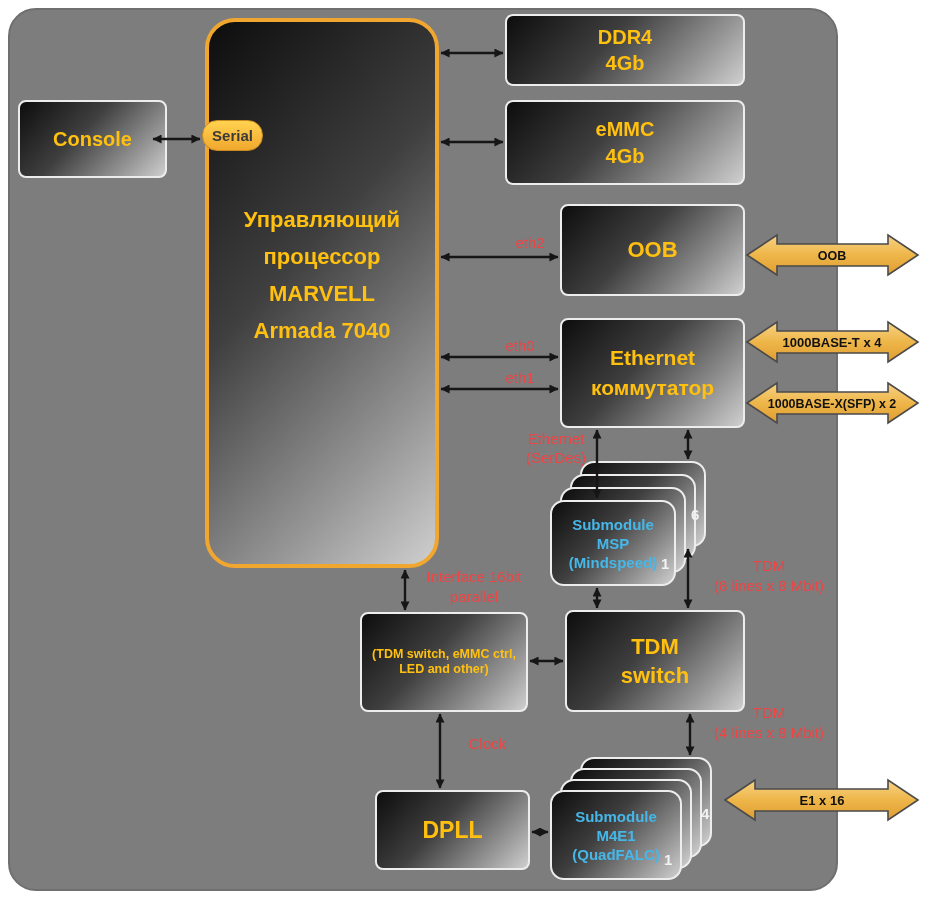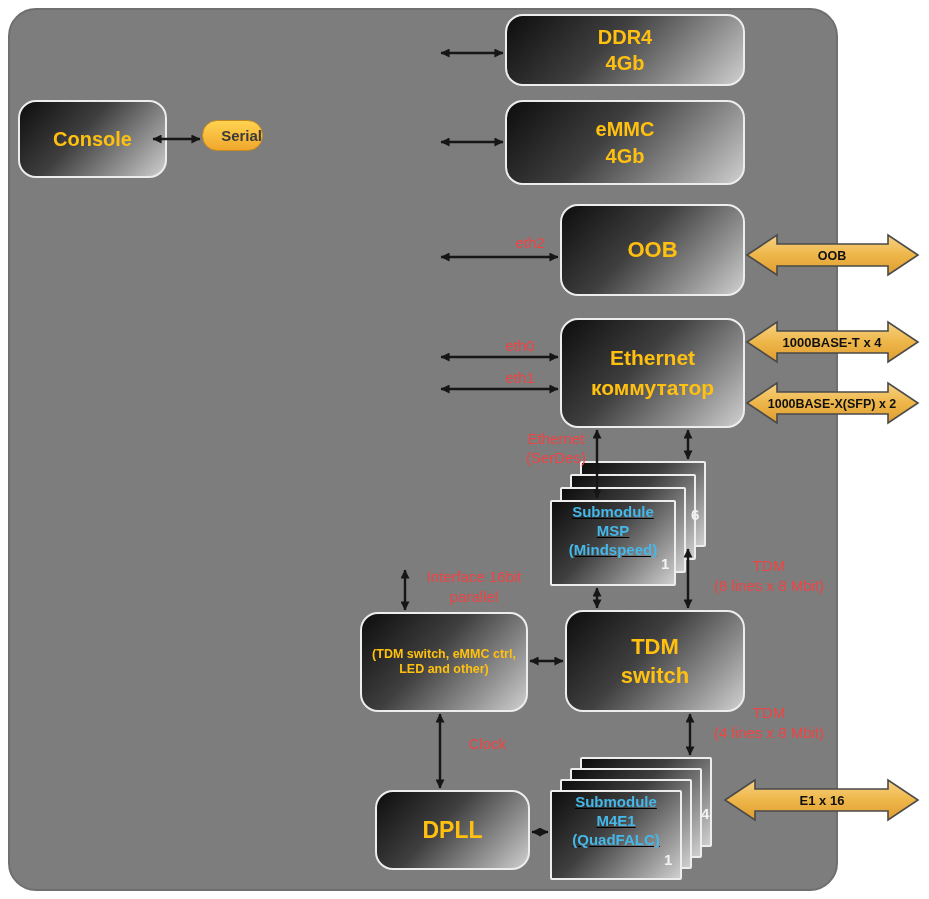--- a/index.html
+++ b/index.html
@@ -1,47 +1,53 @@
 <!DOCTYPE html>
 <html><head>
 <meta charset="utf-8">
 <style>
   html,body{margin:0;padding:0;background:#ffffff;}
   .stage{position:relative;width:929px;height:899px;background:#ffffff;
          font-family:"Liberation Sans",sans-serif;overflow:hidden;}
   .board{position:absolute;left:8px;top:8px;width:830px;height:883px;
          background:#7d7d7d;border:2px solid #6f6f6f;border-radius:28px;box-sizing:border-box;}
-  .box{position:absolute;box-sizing:border-box;border:2px solid #ededed;border-radius:18px;
+  .box{position:absolute;box-sizing:border-box;border:2px solid #ededed;border-radius:8px;
        background:linear-gradient(133deg,#0d0d0d 0%,#3f3f3f 42%,#969696 78%,#cfcfcf 100%);
        color:#ffc010;font-weight:bold;display:flex;align-items:center;justify-content:center;
        text-align:center;white-space:pre-line;}
   .cpu{border:4px solid #f0a62f;border-radius:30px;font-size:22px;line-height:37px;padding-bottom:36px;}
   .serial{position:absolute;box-sizing:border-box;border-radius:15px;
           background:linear-gradient(#ffd34f,#f0a72e);border:1px solid #c8891e;
-          color:#3a3a3a;font-size:15px;font-weight:600;display:flex;align-items:center;justify-content:flex-end;z-index:3;}
-  .card{position:absolute;box-sizing:border-box;border:2px solid #ededed;border-radius:2px;
+          color:#3a3a3a;font-size:15px;font-weight:600;display:flex;align-items:center;justify-content:center;z-index:3;}
+  .card{position:absolute;box-sizing:border-box;border:2px solid #ededed;border-radius:14px;
         background:linear-gradient(133deg,#0d0d0d 0%,#3f3f3f 42%,#969696 78%,#cfcfcf 100%);
-        display:flex;justify-content:center;text-align:center;text-decoration:underline;}
+        display:flex;align-items:center;justify-content:center;text-align:center;}
   .subtext{color:#45b7e8;font-size:15px;font-weight:bold;line-height:19px;white-space:pre-line;}
   .label{position:absolute;color:#ef4444;font-size:15px;line-height:20px;text-align:center;white-space:pre-line;}
   .idx{position:absolute;color:#f2f2f2;font-size:15px;font-weight:bold;z-index:4;}
   .overlay{position:absolute;left:0;top:0;z-index:6;}
   .overlay text{font-family:"Liberation Sans",sans-serif;fill:#111111;font-weight:600;}
 </style>
 </head>
 <body>
 
 <div class="stage">
 
   <div class="board"></div>
 
   <div class="box" style="left:18px;top:100px;width:149px;height:78px;font-size:20px;">
     <div>Console</div>
   </div>
 
+  <div class="box cpu" style="left:205px;top:18px;width:234px;height:550px;">
+    <div>Управляющий
+процессор
+MARVELL
+Armada 7040</div>
+  </div>
   <div class="serial" style="left:202px;top:120px;width:61px;height:31px;">
     <span>Serial</span>
   </div>
 
   <div class="box" style="left:505px;top:14px;width:240px;height:72px;font-size:20px;line-height:26px;">
     <div>DDR4
 4Gb</div>
   </div>
   <div class="box" style="left:505px;top:100px;width:240px;height:85px;font-size:20px;line-height:27px;">
     <div>eMMC

